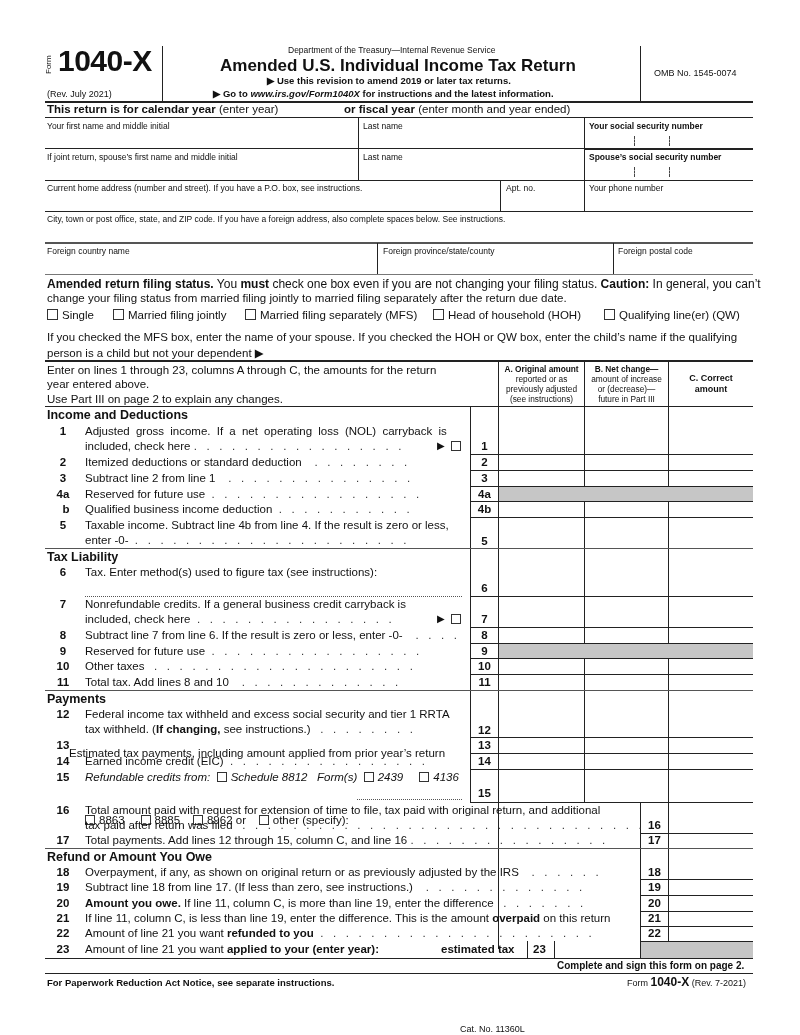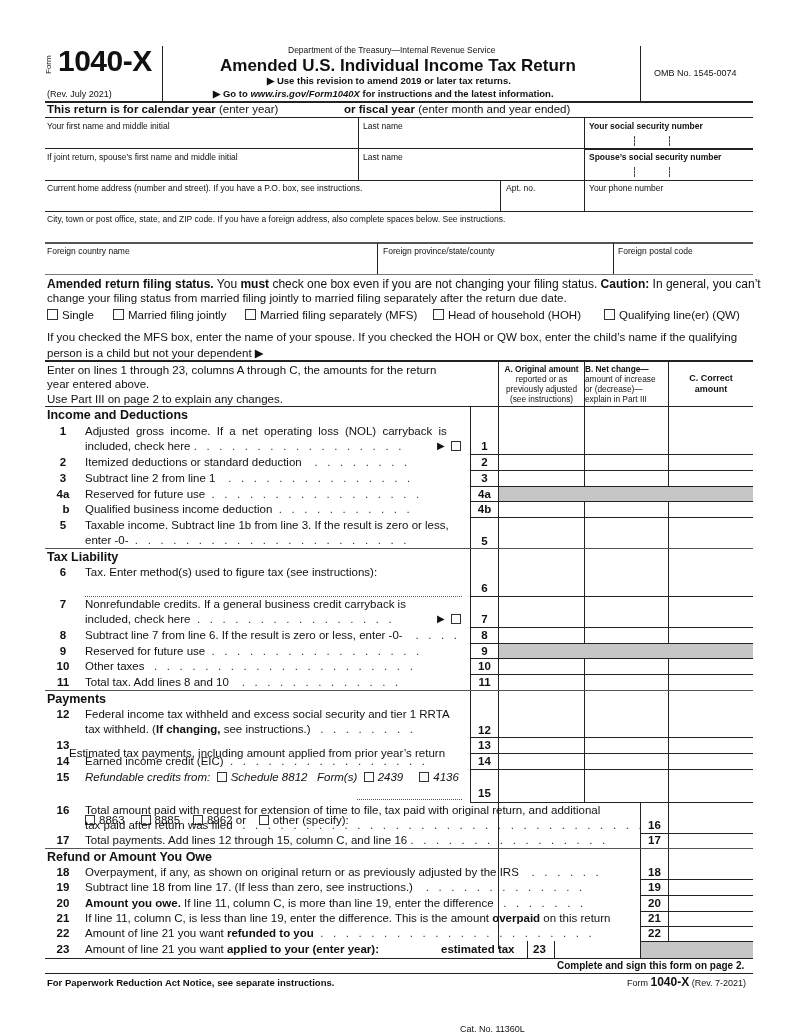--- a/index.html
+++ b/index.html
@@ -129,25 +129,25 @@
   <div class="vl" style="left:498px;top:361px;height:588px;"></div>
   <div class="vl" style="left:584px;top:361px;height:442px;"></div>
   <div class="vl" style="left:668px;top:361px;height:588px;"></div>
 
   <div class="abs" style="left:499px;top:364px;width:85px;text-align:center;font-size:8.3px;line-height:10px;">
     <div class="b">A. Original amount</div>
     <div>reported or as</div>
     <div>previously adjusted</div>
     <div>(see instructions)</div>
   </div>
-  <div class="abs" style="left:585px;top:364px;width:83px;text-align:left;font-size:8.3px;line-height:10px;">
+  <div class="abs" style="left:585px;top:364px;width:83px;text-align:center;font-size:8.3px;line-height:10px;">
     <div class="b">B. Net change—</div>
     <div>amount of increase</div>
     <div>or (decrease)—</div>
-    <div>explain in Part III</div>
+    <div>future in Part III</div>
   </div>
   <div class="abs b" style="left:669px;top:373px;width:84px;text-align:center;font-size:9px;line-height:11px;">
     <div>C. Correct</div>
     <div>amount</div>
   </div>
 </div>
 
 <div class="hl" style="left:45px;top:406px;width:708px;"></div>
 
 <div class="vl" style="left:470px;top:406px;height:396px;"></div>
@@ -191,21 +191,21 @@
 
 <div>
   <span class="ln" style="left:52px;top:503px;">b</span>
   <span class="row-text" style="left:85px;top:503px;"><span>Qualified business income deduction</span>&nbsp;&nbsp;<span class="dots">.&nbsp;&nbsp;&nbsp;.&nbsp;&nbsp;&nbsp;.&nbsp;&nbsp;&nbsp;.&nbsp;&nbsp;&nbsp;.&nbsp;&nbsp;&nbsp;.&nbsp;&nbsp;&nbsp;.&nbsp;&nbsp;&nbsp;.&nbsp;&nbsp;&nbsp;.&nbsp;&nbsp;&nbsp;.&nbsp;&nbsp;&nbsp;.</span></span>
   <span class="lnbox" style="left:471px;top:503px;">4b</span>
 </div>
 <div class="hl" style="left:470px;top:517px;width:283px;"></div>
 
 <div>
   <span class="ln" style="left:49px;top:519px;">5</span>
-  <span class="row-text" style="left:85px;top:519px;">Taxable income. Subtract line 1b from line 3. If the result is zero or less,</span>
+  <span class="row-text" style="left:85px;top:519px;">Taxable income. Subtract line 4b from line 4. If the result is zero or less,</span>
   <span class="row-text" style="left:85px;top:534px;"><span>enter -0-</span>&nbsp;&nbsp;<span class="dots">.&nbsp;&nbsp;&nbsp;.&nbsp;&nbsp;&nbsp;.&nbsp;&nbsp;&nbsp;.&nbsp;&nbsp;&nbsp;.&nbsp;&nbsp;&nbsp;.&nbsp;&nbsp;&nbsp;.&nbsp;&nbsp;&nbsp;.&nbsp;&nbsp;&nbsp;.&nbsp;&nbsp;&nbsp;.&nbsp;&nbsp;&nbsp;.&nbsp;&nbsp;&nbsp;.&nbsp;&nbsp;&nbsp;.&nbsp;&nbsp;&nbsp;.&nbsp;&nbsp;&nbsp;.&nbsp;&nbsp;&nbsp;.&nbsp;&nbsp;&nbsp;.&nbsp;&nbsp;&nbsp;.&nbsp;&nbsp;&nbsp;.&nbsp;&nbsp;&nbsp;.&nbsp;&nbsp;&nbsp;.&nbsp;&nbsp;&nbsp;.</span></span>
   <span class="lnbox" style="left:471px;top:535px;">5</span>
 </div>
 <div class="hl" style="left:45px;top:548px;width:708px;background:#555;"></div>
 
 <div class="section" style="left:47px;top:550px;">Tax Liability</div>
 
 <div>
   <span class="ln" style="left:49px;top:566px;">6</span>
   <span class="row-text" style="left:85px;top:566px;">Tax. Enter method(s) used to figure tax (see instructions):</span>

